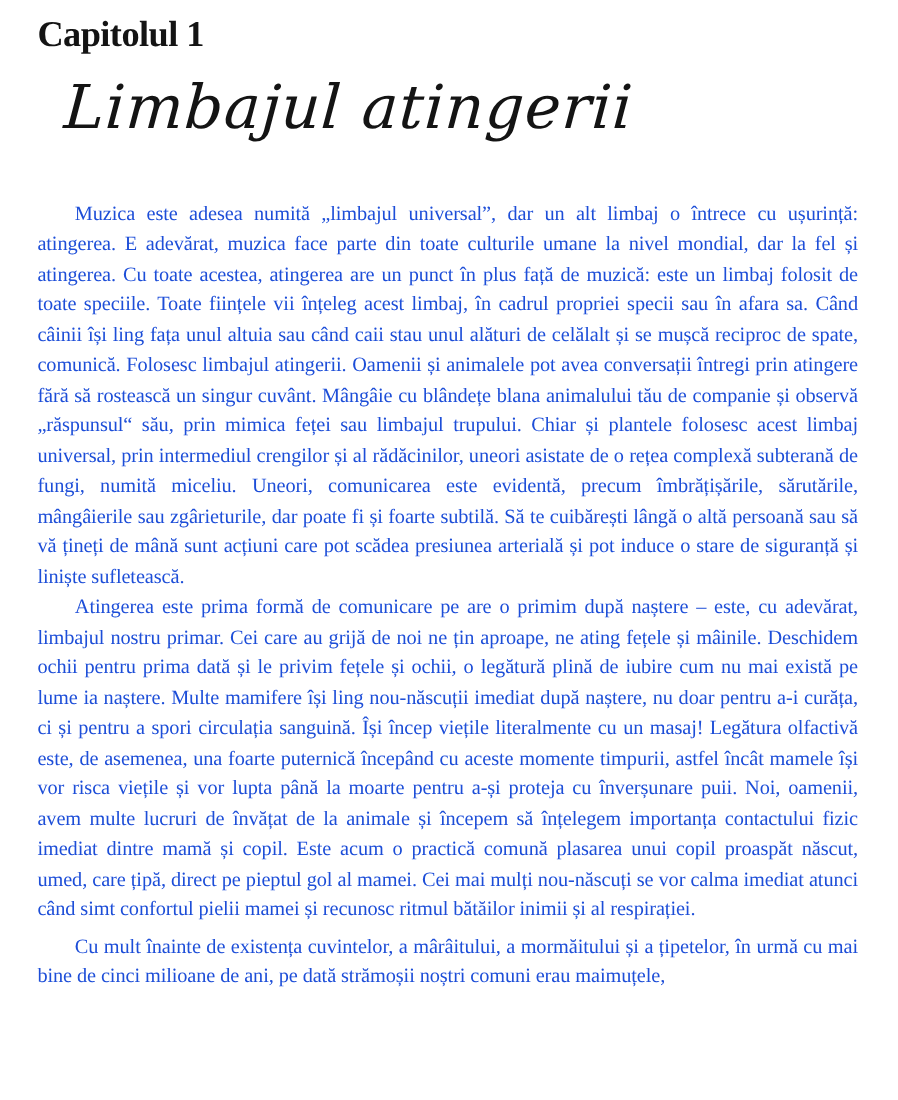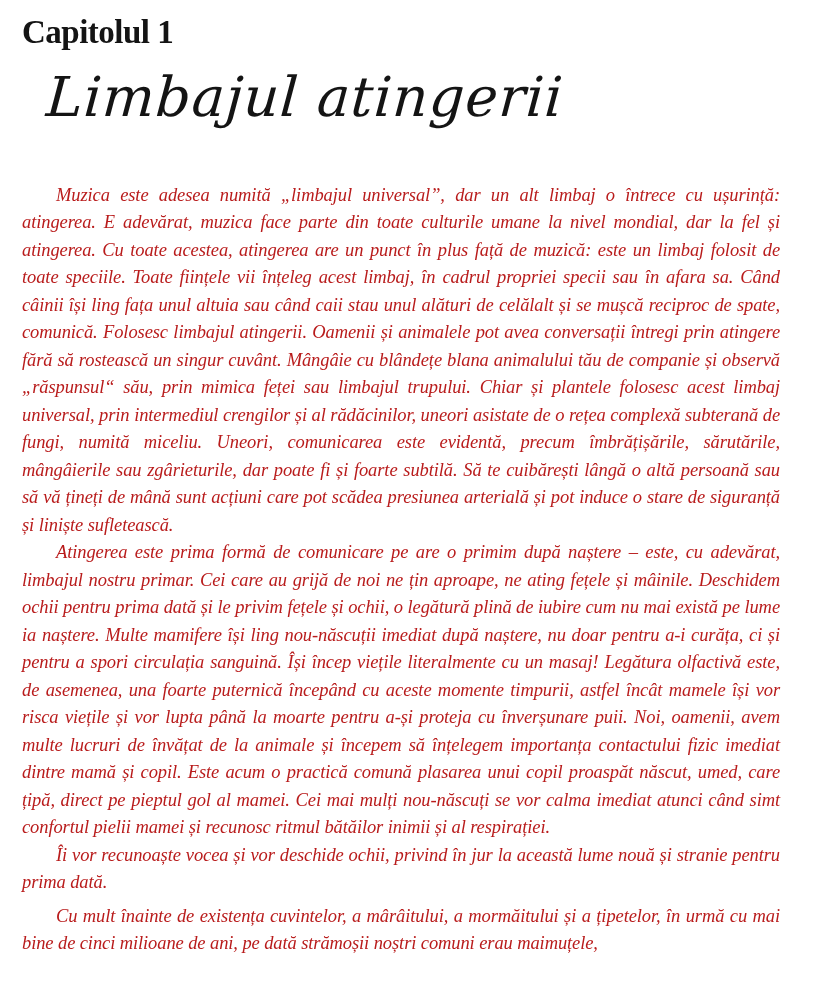--- a/index.html
+++ b/index.html
@@ -11,21 +11,21 @@
   body {
     width: 816px;
     height: 1000px;
     overflow: hidden;
     color: #1a1a1a;
   }
   .page {
     box-sizing: border-box;
     width: 816px;
     height: 1000px;
-    padding: 14px 36px 0 22px;
+    padding: 14px 36px 0 34px;
     background: #ffffff;
   }
   .chapter-label {
     font-family: "Liberation Serif", serif;
     font-weight: bold;
     font-size: 33px;
     line-height: 1.1;
     color: #141414;
     margin: 0;
     letter-spacing: -0.5px;
@@ -41,39 +41,37 @@
     transform: skewX(-4deg);
     transform-origin: left bottom;
     letter-spacing: 1px;
   }
   .body-text {
     margin-top: 48px;
     font-family: "Liberation Serif", serif;
     font-size: 18.5px;
     line-height: 27.5px;
     text-align: justify;
-    color: #b91c1c;
+    color: #1d4ed8;
     letter-spacing: -0.1px;
-    font-style: italic;
   }
   .body-text p {
     margin: 0;
     text-indent: 34px;
   }
   .body-text p.para-gap {
     margin-top: 6px;
   }
 </style>
 </head>
 <body>
 
 <div class="page">
   <div class="chapter-label">Capitolul 1</div>
 
   <h1 class="chapter-title">Limbajul atingerii</h1>
 
   <div class="body-text">
     <p>Muzica este adesea numită „limbajul universal”, dar un alt limbaj o întrece cu ușurință: atingerea. E adevărat, muzica face parte din toate culturile umane la nivel mondial, dar la fel și atingerea. Cu toate acestea, atingerea are un punct în plus față de muzică: este un limbaj folosit de toate speciile. Toate ființele vii înțeleg acest limbaj, în cadrul propriei specii sau în afara sa. Când câinii își ling fața unul altuia sau când caii stau unul alături de celălalt și se mușcă reciproc de spate, comunică. Folosesc limbajul atingerii. Oamenii și animalele pot avea conversații întregi prin atingere fără să rostească un singur cuvânt. Mângâie cu blândețe blana animalului tău de companie și observă „răspunsul“ său, prin mimica feței sau limbajul trupului. Chiar și plantele folosesc acest limbaj universal, prin intermediul crengilor și al rădăcinilor, uneori asistate de o rețea complexă subterană de fungi, numită miceliu. Uneori, comunicarea este evidentă, precum îmbrățișările, sărutările, mângâierile sau zgârieturile, dar poate fi și foarte subtilă. Să te cuibărești lângă o altă persoană sau să vă țineți de mână sunt acțiuni care pot scădea presiunea arterială și pot induce o stare de siguranță și liniște sufletească.</p>
     <p>Atingerea este prima formă de comunicare pe are o primim după naștere – este, cu adevărat, limbajul nostru primar. Cei care au grijă de noi ne țin aproape, ne ating fețele și mâinile. Deschidem ochii pentru prima dată și le privim fețele și ochii, o legătură plină de iubire cum nu mai există pe lume ia naștere. Multe mamifere își ling nou-născuții imediat după naștere, nu doar pentru a-i curăța, ci și pentru a spori circulația sanguină. Își încep viețile literalmente cu un masaj! Legătura olfactivă este, de asemenea, una foarte puternică începând cu aceste momente timpurii, astfel încât mamele își vor risca viețile și vor lupta până la moarte pentru a-și proteja cu înverșunare puii. Noi, oamenii, avem multe lucruri de învățat de la animale și începem să înțelegem importanța contactului fizic imediat dintre mamă și copil. Este acum o practică comună plasarea unui copil proaspăt născut, umed, care țipă, direct pe pieptul gol al mamei. Cei mai mulți nou-născuți se vor calma imediat atunci când simt confortul pielii mamei și recunosc ritmul bătăilor inimii și al respirației.</p>
-    <p>Îi vor recunoaște vocea și vor deschide ochii, privind în jur la această lume nouă și stranie pentru prima dată.</p>
     <p class="para-gap">Cu mult înainte de existența cuvintelor, a mârâitului, a mormăitului și a țipetelor, în urmă cu mai bine de cinci milioane de ani, pe dată strămoșii noștri comuni erau maimuțele,</p>
   </div>
 </div>
 
 </body></html>

